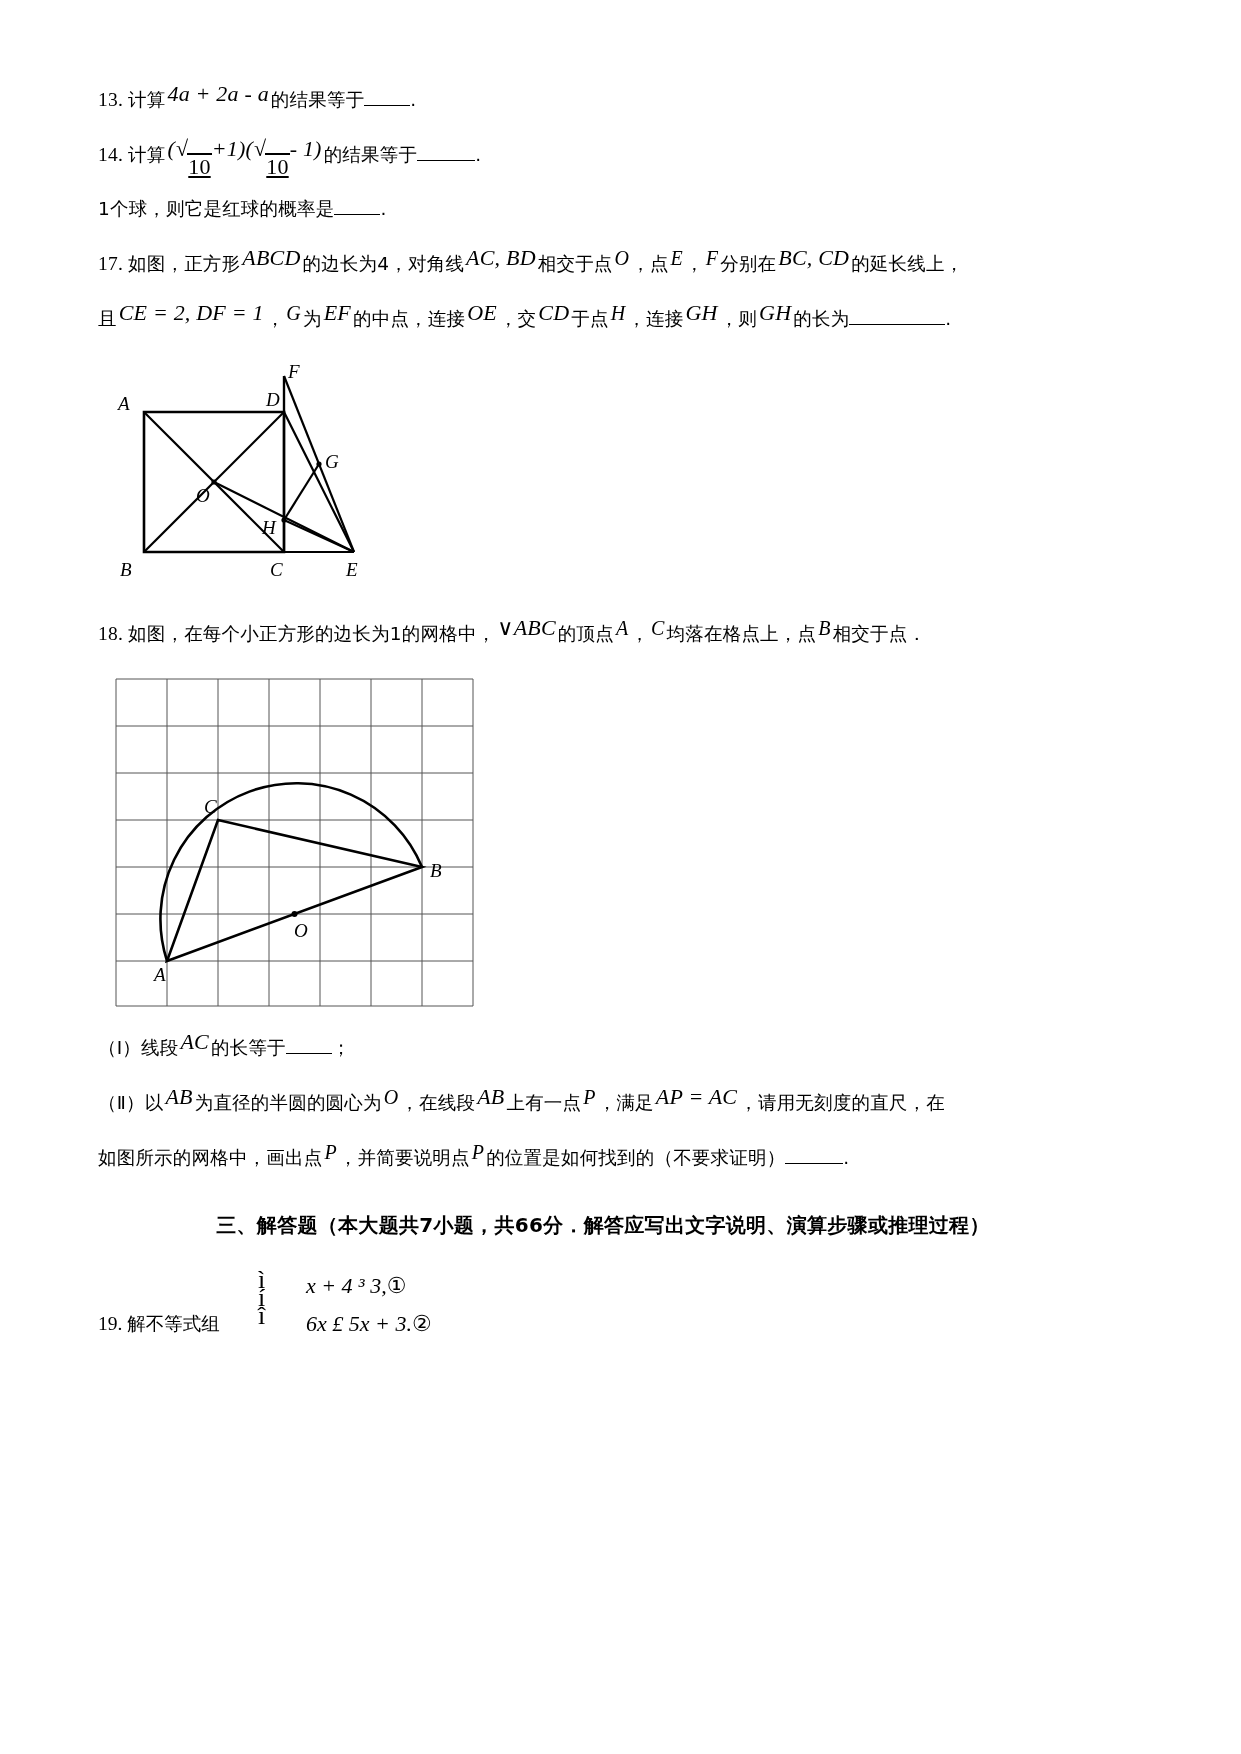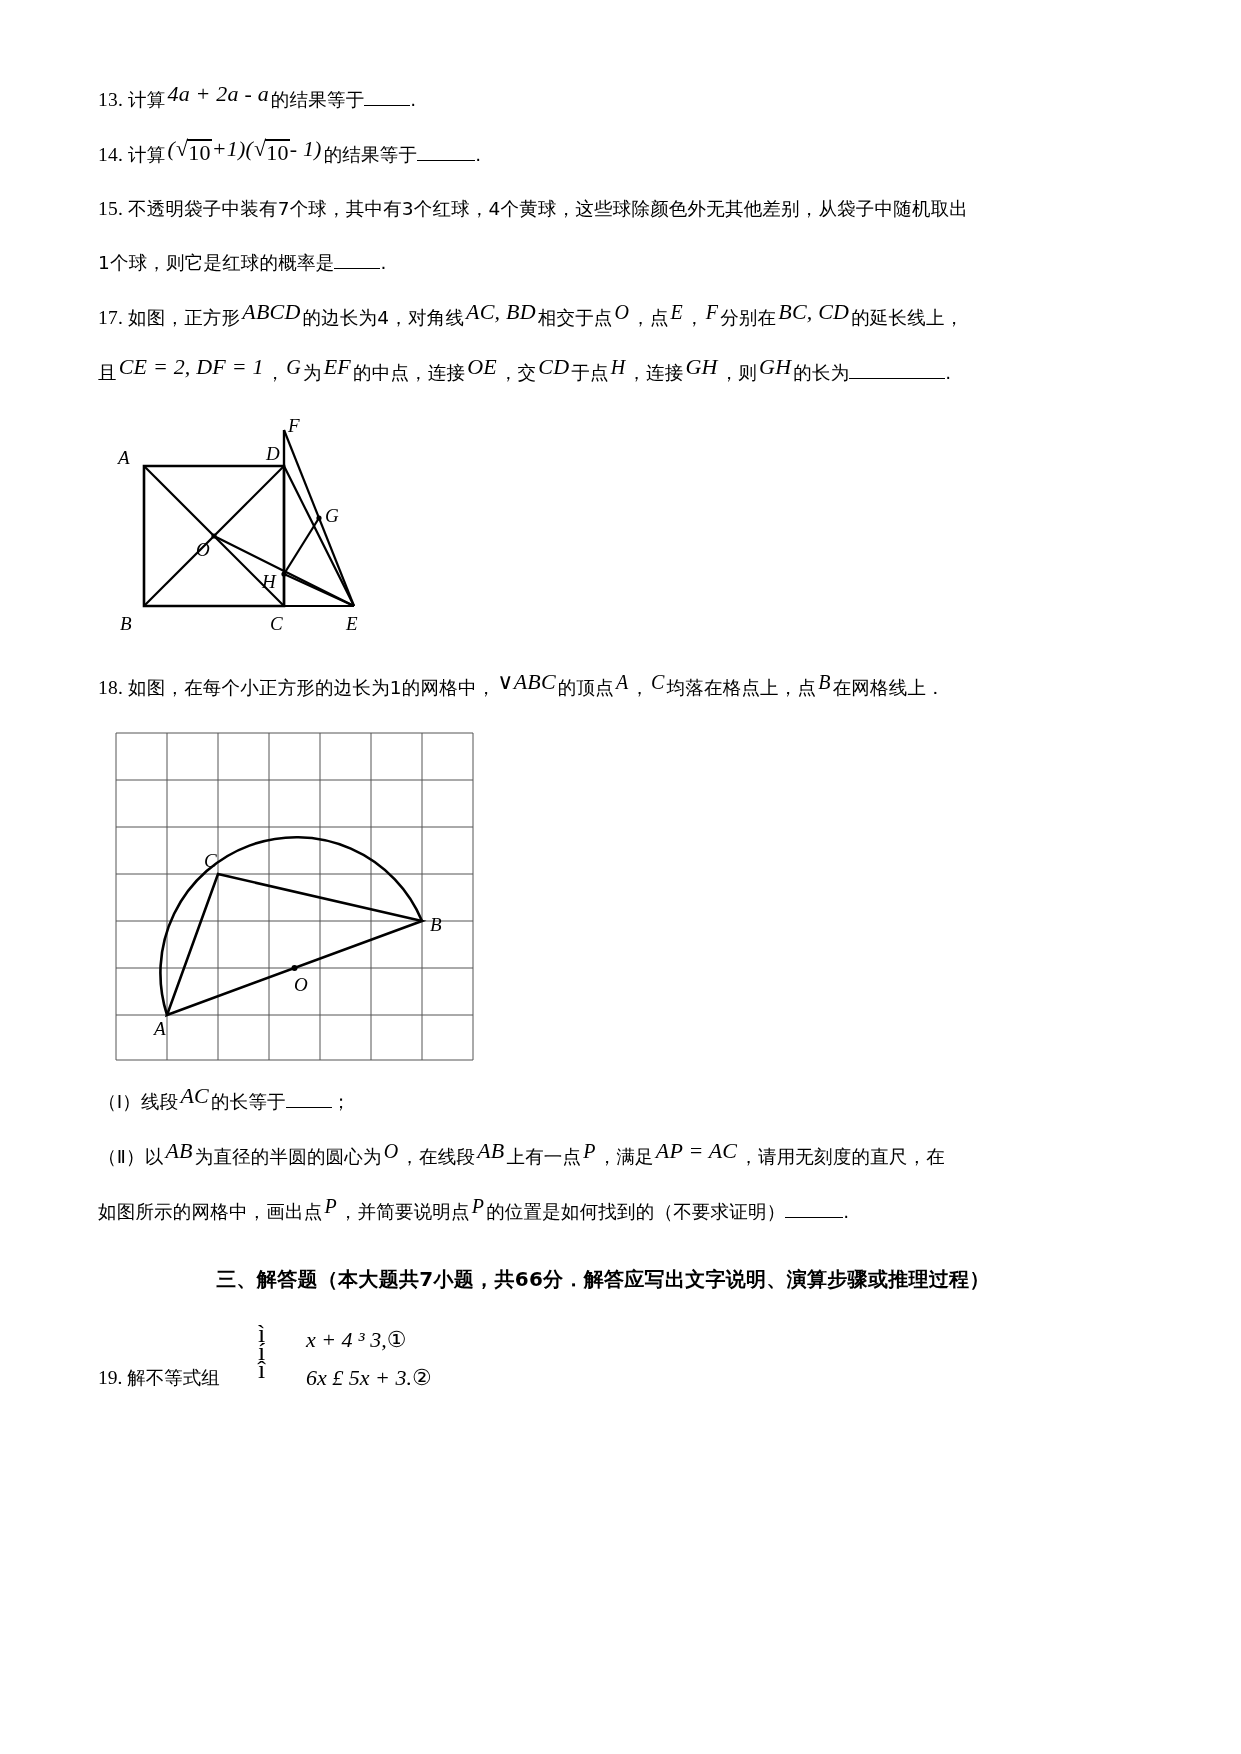--- a/index.html
+++ b/index.html
@@ -72,23 +72,24 @@
   .rad .sign {
     font-style: normal;
     font-size: 22px;
     position: relative;
     left: 1px;
   }
   .rad .rand {
     border-top: 2.6px solid #000;
     padding: 0 1px 0 1px;
     position: relative;
-    top: 4px;
+    top: 18px;
     display: inline-block;
     line-height: 1.05;
+    text-decoration: underline;
   }
 
   
   .fig1 {
     position: relative;
     width: 330px;
     height: 240px;
     margin: 14px 0 6px 18px;
   }
   .fig-label {
@@ -160,24 +161,20 @@
     <div class="q">
       <span class="q-num">13.</span>
       <span class="cn">计算</span><span class="math">4a + 2a - a</span><span class="cn">的结果等于</span><span class="blank b-sm"></span><span class="cn">.</span>
     </div>
 
     <div class="q">
       <span class="q-num">14.</span>
       <span class="cn">计算</span><span class="math"><span>(</span><span class="rad"><span class="sign">√</span><span class="rand num">10</span></span><span>+1)(</span><span class="rad"><span class="sign">√</span><span class="rand num">10</span></span><span>- 1)</span></span><span class="cn">的结果等于</span><span class="blank b-md"></span><span class="cn">.</span>
     </div>
 
-    <div class="q">
-      <span class="q-num">15.</span>
-      <span class="cn">不透明袋子中装有7个球，其中有3个红球，4个黄球，这些球除颜色外无其他差别，从袋子中随机取出</span>
-    </div>
     <div class="q">
       <span class="cn">1个球，则它是红球的概率是</span><span class="blank b-sm"></span><span class="cn">.</span>
     </div>
 
 
     <div class="q">
       <span class="q-num">17.</span>
       <span class="cn">如图，正方形</span><span class="math">ABCD</span><span class="cn">的边长为4，对角线</span><span class="math">AC, BD</span><span class="cn">相交于点</span><span class="math small">O</span><span class="cn">，点</span><span class="math small">E</span><span class="cn">，</span><span class="math small">F</span><span class="cn">分别在</span><span class="math">BC, CD</span><span class="cn">的延长线上，</span>
     </div>
     <div class="q">
@@ -224,21 +221,21 @@
       <span class="fig-label" style="left:209px;top:92px;">G</span>
       <span class="fig-label" style="left:80px;top:126px;">O</span>
       <span class="fig-label" style="left:146px;top:158px;">H</span>
       <span class="fig-label" style="left:4px;top:200px;">B</span>
       <span class="fig-label" style="left:154px;top:200px;">C</span>
       <span class="fig-label" style="left:230px;top:200px;">E</span>
     </div>
 
     <div class="q">
       <span class="q-num">18.</span>
-      <span class="cn">如图，在每个小正方形的边长为1的网格中，</span><span class="math">∨ABC</span><span class="cn">的顶点</span><span class="math small">A</span><span class="cn">，</span><span class="math small">C</span><span class="cn">均落在格点上，点</span><span class="math small">B</span><span class="cn">在网格线上．</span>
+      <span class="cn">如图，在每个小正方形的边长为1的网格中，</span><span class="math">∨ABC</span><span class="cn">的顶点</span><span class="math small">A</span><span class="cn">，</span><span class="math small">C</span><span class="cn">均落在格点上，点</span><span class="math small">B</span><span class="cn">相交于点．</span>
     </div>
 
     <div class="fig2">
       <svg width="420" height="345" viewBox="0 0 420 345">
 
         <g stroke="#555" stroke-width="1" fill="none">
           <line x1="8" y1="8" x2="8" y2="335"></line>
           <line x1="59" y1="8" x2="59" y2="335"></line>
           <line x1="110" y1="8" x2="110" y2="335"></line>
           <line x1="161" y1="8" x2="161" y2="335"></line>

